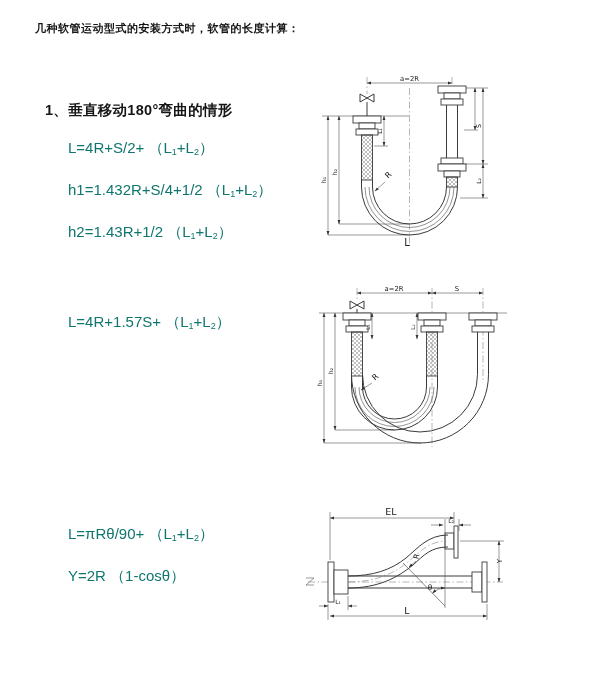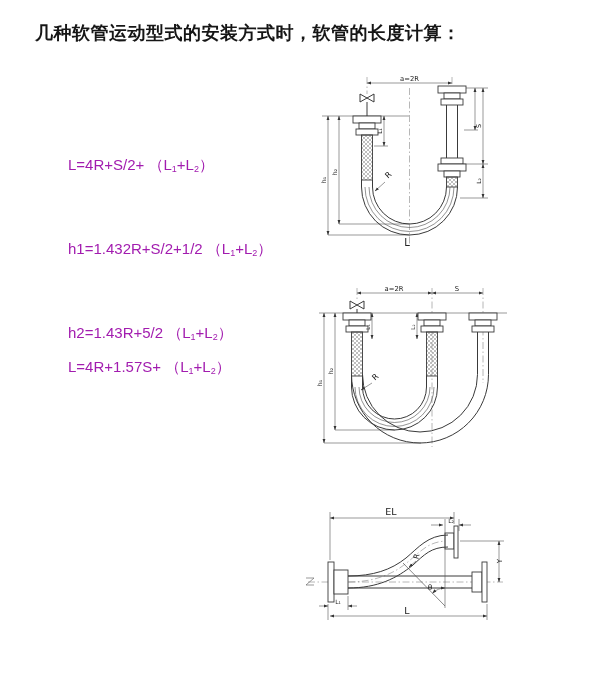--- a/index.html
+++ b/index.html
@@ -1,44 +1,45 @@
 <!DOCTYPE html>
 <html><head>
 <meta charset="utf-8">
 <style>
   html,body{margin:0;padding:0;background:#fff;}
   #page{position:relative;width:600px;height:675px;background:#ffffff;overflow:hidden;
         font-family:"Liberation Sans","DejaVu Sans",sans-serif;color:#1b1b1b;}
-  .title{position:absolute;left:35px;top:21px;font-size:18px;font-weight:600;
+  .title{position:absolute;left:35px;top:21px;font-size:11px;font-weight:600;
          letter-spacing:.5px;color:#161616;margin:0;}
   .sec{position:absolute;left:45px;width:270px;}
   .sec h2{font-size:14.5px;font-weight:600;margin:0 0 9px 0;color:#161616;letter-spacing:.3px;}
   .formulas{margin-left:23px;}
-  .formula{font-size:15px;line-height:31px;white-space:nowrap;color:#a21caf;margin-top:48px;}
+  .formula{font-size:15px;line-height:38px;white-space:nowrap;color:#0f766e;}
   .formula sub{font-size:9px;vertical-align:-2px;}
   .dwg{position:absolute;}
   svg text{font-family:"DejaVu Sans","Liberation Sans",sans-serif;fill:#222;stroke:none;}
   .cl{stroke:#7a7a7a;stroke-width:.55;fill:none;stroke-dasharray:7 2.5 1.5 2.5;}
   .main{stroke:#3a3a3a;stroke-width:1;fill:none;}
   .mid{stroke:#4a4a4a;stroke-width:.6;fill:none;}
   .dim{stroke:#555;stroke-width:.6;fill:none;}
   .flg{fill:#fff;stroke:#3a3a3a;stroke-width:.9;}
 </style>
 </head>
 <body>
 
 <div id="page">
 
   <h1 class="title">几种软管运动型式的安装方式时，软管的长度计算：</h1>
 
   <section class="sec" style="top:101px">
+    <h2>1、垂直移动180°弯曲的情形</h2>
     <div class="formulas">
       <div class="formula"><span>L=4R+S/2+ （L</span><sub>1</sub><span>+L</span><sub>2</sub><span>）</span></div>
-      <div class="formula"><span>h1=1.432R+S/2+1/2 （L</span><sub>1</sub><span>+L</span><sub>2</sub><span>）</span></div>
-      <div class="formula"><span>h2=1.43R+5/2 （L</span><sub>1</sub><span>+L</span><sub>2</sub><span>）</span></div>
+      <div class="formula"><span>h1=1.432R+S/4+1/2 （L</span><sub>1</sub><span>+L</span><sub>2</sub><span>）</span></div>
+      <div class="formula"><span>h2=1.43R+1/2 （L</span><sub>1</sub><span>+L</span><sub>2</sub><span>）</span></div>
     </div>
   </section>
 
   <div class="dwg" style="left:318px;top:72px;width:272px;height:182px">
     <svg width="272" height="182" viewBox="0 0 272 182">
       <defs>
         <marker id="a1" viewBox="0 0 10 10" refX="9" refY="5" markerWidth="7.5" markerHeight="7.5" orient="auto-start-reverse">
             <path d="M0,1.8 L9.6,5 L0,8.2 Z" fill="#333"></path>
           </marker>
         <pattern id="b1" width="4" height="4" patternUnits="userSpaceOnUse">
@@ -185,20 +186,22 @@
         <text x="18" y="88" font-size="6.2" text-anchor="middle" transform="rotate(-90 18 88)">h₂</text>
         <text x="55" y="44" font-size="5.5" text-anchor="middle" transform="rotate(-90 55 44)">L₁</text>
         <text x="100" y="44" font-size="5.5" text-anchor="middle" transform="rotate(-90 100 44)">L₂</text>
         <text x="62" y="96" font-size="8" text-anchor="middle" transform="rotate(-42 62 96)">R</text>
       </g>
     </svg>
   </div>
 
   <section class="sec" style="top:515px">
     <div class="formulas">
+      <div class="formula"><span>L=πRθ/90+ （L</span><sub>1</sub><span>+L</span><sub>2</sub><span>）</span></div>
+      <div class="formula"><span>Y=2R （1-cosθ）</span><sub></sub><span></span><sub></sub><span></span></div>
     </div>
   </section>
 
   <div class="dwg" style="left:303px;top:498px;width:295px;height:155px">
     <svg width="295" height="155" viewBox="0 0 295 155">
       <defs>
         <marker id="a3" viewBox="0 0 10 10" refX="9" refY="5" markerWidth="7.5" markerHeight="7.5" orient="auto-start-reverse">
             <path d="M0,1.8 L9.6,5 L0,8.2 Z" fill="#333"></path>
           </marker>
       </defs>

